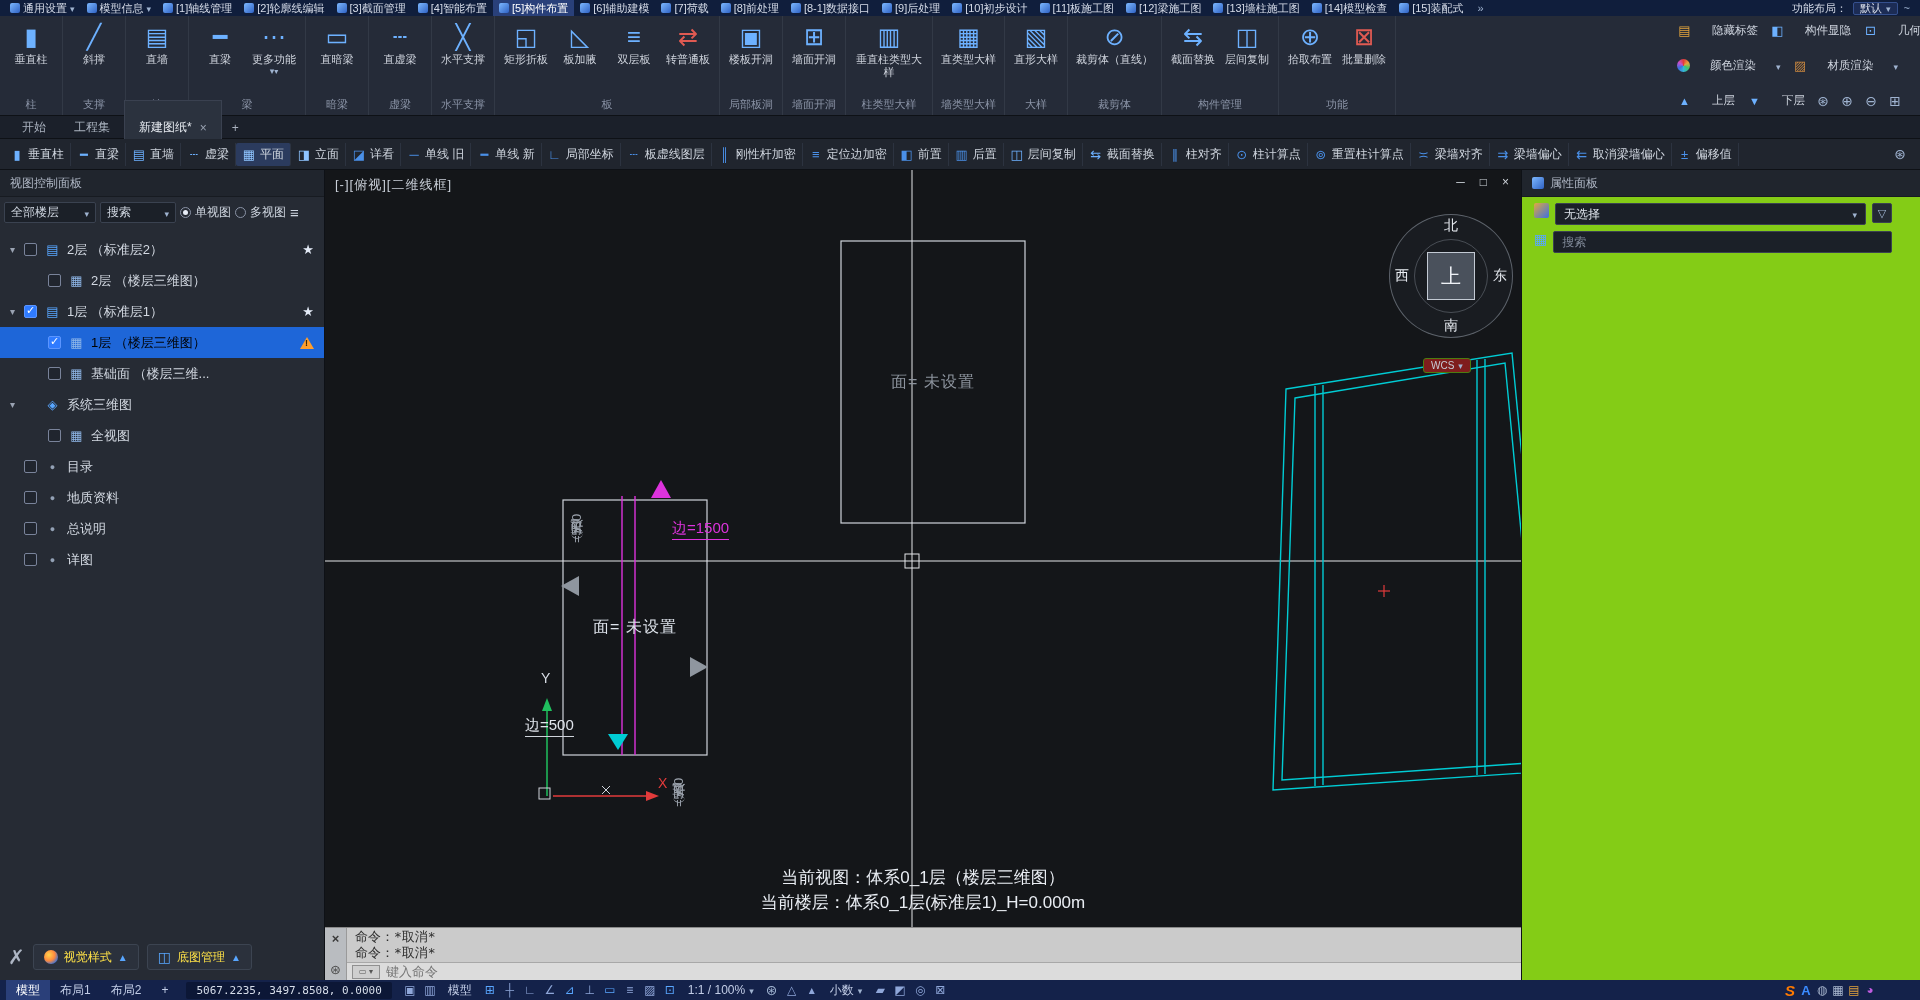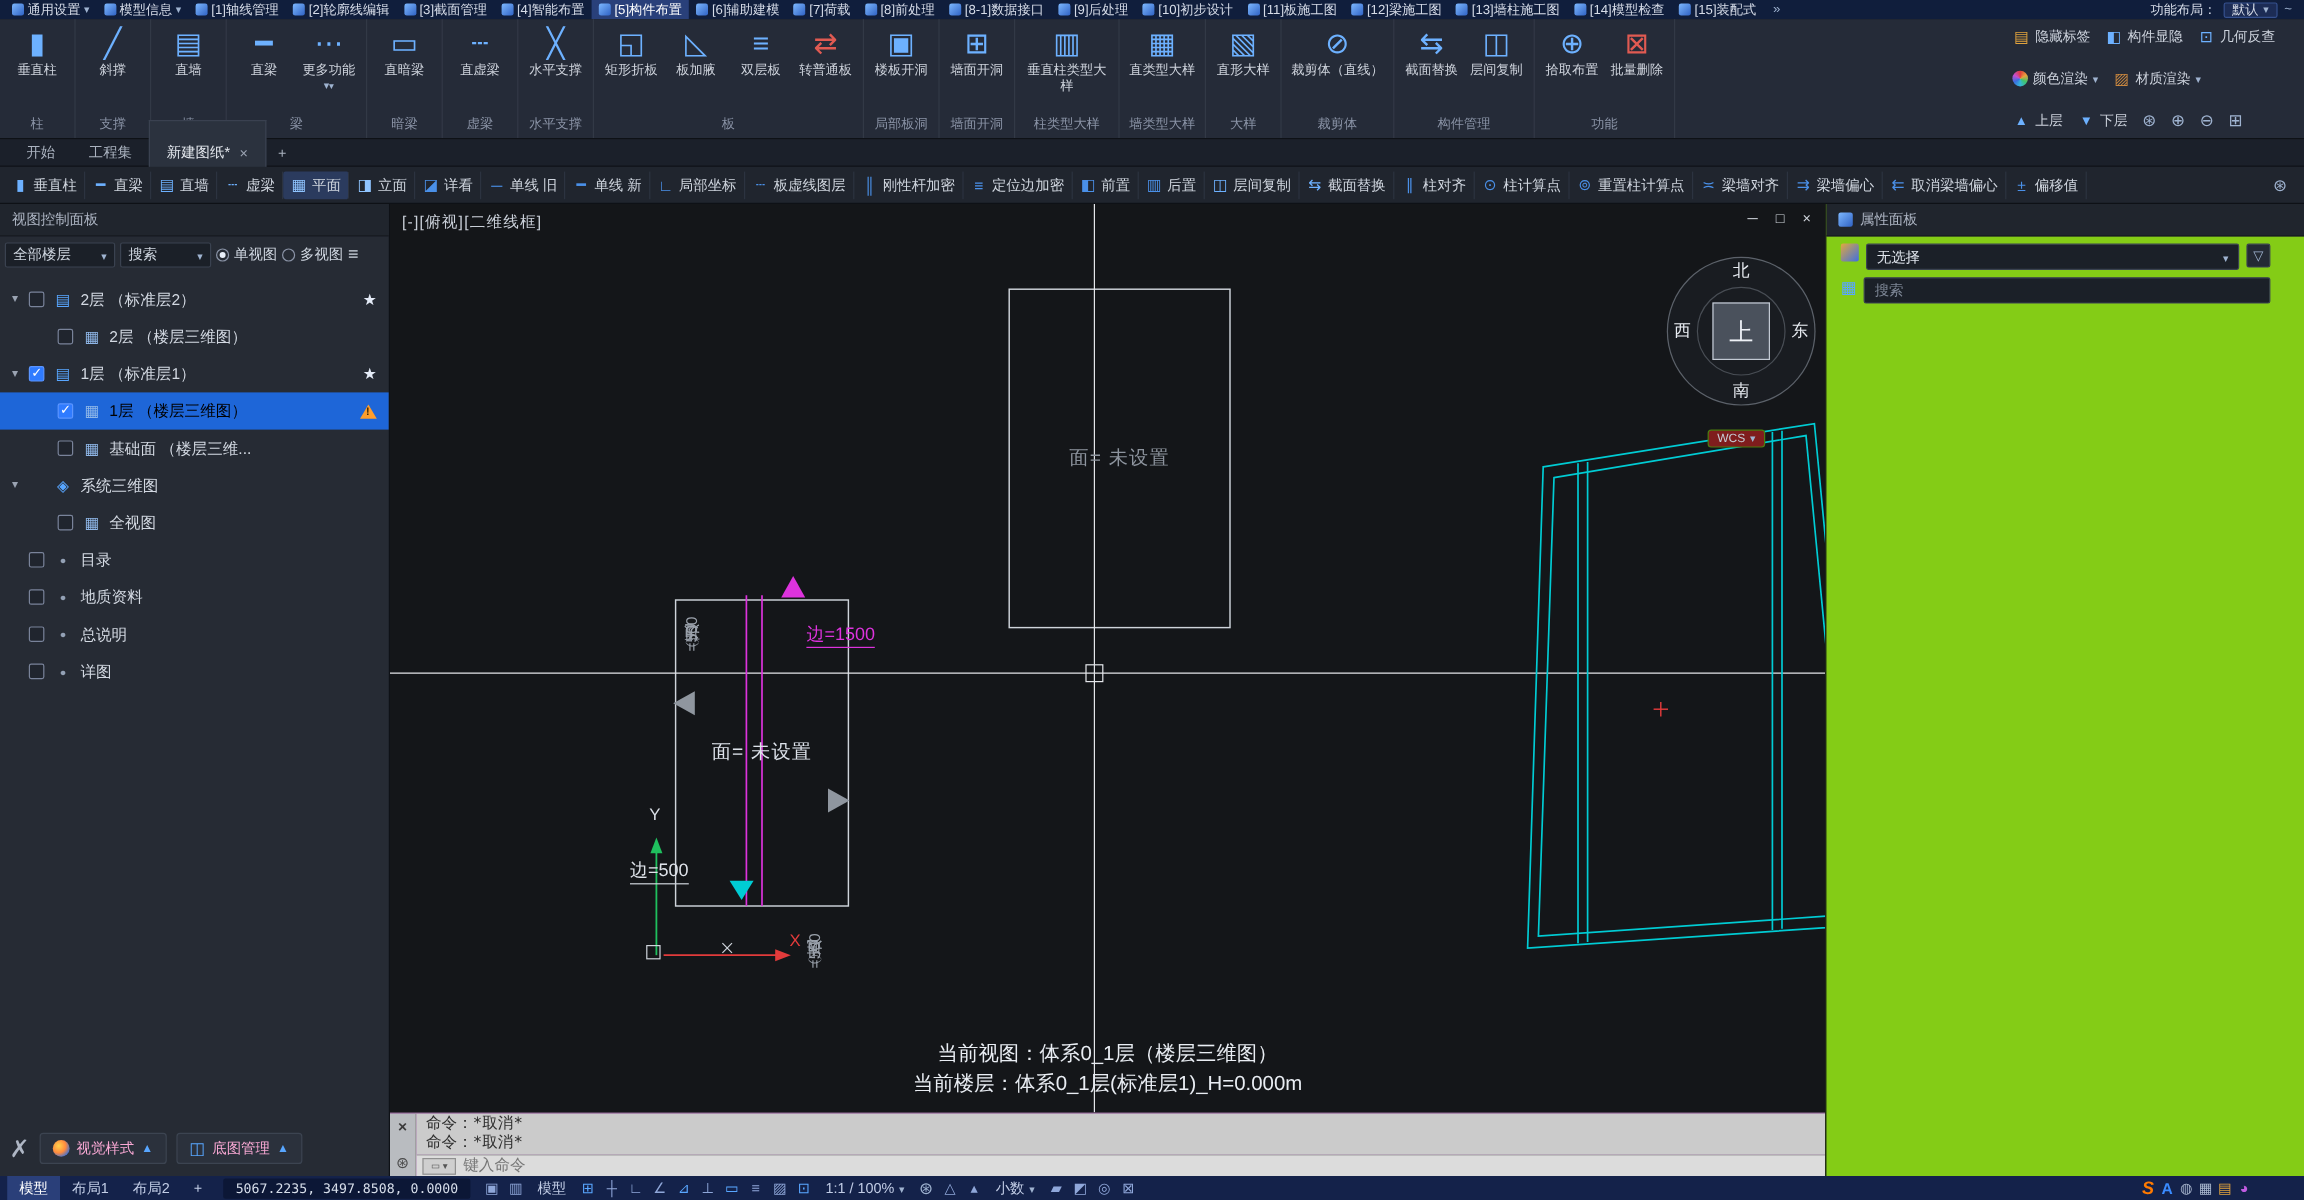--- a/index.html
+++ b/index.html
@@ -27,21 +27,21 @@
 .rbtns{display:flex;flex:1;align-items:flex-start;justify-content:center;gap:2px;padding-top:3px}
 .rb-btn{display:flex;flex-direction:column;align-items:center;min-width:52px;padding:2px 3px;border-radius:3px}
 .ri{width:34px;height:32px;display:flex;align-items:center;justify-content:center;font-size:24px;line-height:1}
 .rlbl{font-size:11px;color:#ced3dc;text-align:center;line-height:1.15;max-width:70px}
 .rb-btn.wide .rlbl{max-width:100px}
 .rb-arrow{display:none;font-size:8px;color:#9fb3d0}
 .rb-arrow.show{display:block}
 .rgname{margin-top:auto;text-align:center;font-size:11px;color:#8a93a6;height:19px;line-height:17px}
 .ribbon-right{margin-left:auto;width:246px;padding:5px 10px 5px 0;display:flex;flex-direction:column;justify-content:space-between}
 .rt-row{display:flex;align-items:center;gap:6px}
-.rtool{display:flex;align-items:center;gap:4px;padding:2px 3px;font-size:11.5px;color:#cdd3dd;white-space:nowrap}
+.rtool{display:flex;align-items:center;gap:20px;padding:2px 3px;font-size:11.5px;color:#cdd3dd;white-space:nowrap}
 .ti{display:inline-flex;width:15px;height:15px;align-items:center;justify-content:center;font-size:13px}
 .rt-ico{display:inline-flex;width:18px;height:18px;align-items:center;justify-content:center;font-size:14px}
 
 
 .doctabs{height:23px;background:#1b202a;display:flex;align-items:flex-end;padding-left:8px;border-bottom:1px solid #0e1116;flex:0 0 auto}
 .dtab{display:flex;align-items:center;gap:8px;padding:18px 14px;font-size:12px;color:#aab2bf;white-space:nowrap}
 .dtab.active{background:#2b323e;color:#e6eaf0;border:1px solid #3a4150;border-bottom:none}
 .dtab .x{display:none;color:#9aa3b2}
 .dtab .x.show{display:inline}
 .newtab{padding:3px 10px;color:#aab2bf}
@@ -82,21 +82,21 @@
 .tico{width:17px;height:16px;margin-right:6px;display:inline-flex;align-items:center;justify-content:center;font-size:13px;flex:0 0 auto}
 .tlbl{white-space:nowrap;overflow:hidden}
 .tstar{margin-left:auto;visibility:hidden;color:#e4ebf7;font-size:13px}
 .tstar.show{visibility:visible}
 .tstar::before{content:"★"}
 .twarn{display:none;width:0;height:0;border-left:7px solid transparent;border-right:7px solid transparent;border-bottom:12px solid #ff9e2c;position:relative;margin-left:6px}
 .twarn.show{display:block}
 .twarn.show::after{content:"!";position:absolute;left:-2px;top:1px;font-size:9px;color:#402800;font-weight:bold}
 .lp-bottom{margin-top:auto;display:flex;align-items:center;gap:8px;padding:8px 8px 10px 8px;flex:0 0 auto}
 [data-name="tools-icon"]::before{content:"✗";font-size:20px;color:#aeb6c4}
-.lp-btn{display:flex;align-items:center;gap:6px;height:26px;padding:0 10px;background:#2b313c;border:1px solid #3c4451;border-radius:3px;font-size:12px;color:#f9a8d4;white-space:nowrap}
+.lp-btn{display:flex;align-items:center;gap:6px;height:26px;padding:0 10px;background:#2b313c;border:1px solid #3c4451;border-radius:3px;font-size:12px;color:#fde047;white-space:nowrap}
 .up-arrow{color:#58a6ff;font-size:10px}
 .up-arrow::before{content:"▲"}
 [data-name="visual-style-icon"]{width:14px;height:14px;border-radius:50%;background:radial-gradient(circle at 35% 35%,#ffd34d,#ff8a3d 45%,#2f6fe0 80%)}
 [data-name="basemap-icon"]::before{content:"◫";color:#58a6ff;font-size:14px}
 
 
 .center{width:1196px;display:flex;flex-direction:column}
 .canvas{position:relative;height:757px;background:#141619;overflow:hidden}
 .cadsvg{position:absolute;left:0;top:0;width:1196px;height:757px}
 .vp-label{position:absolute;left:10px;top:6px;font-size:13px;color:#c9cfd8;letter-spacing:1px;z-index:3}
@@ -121,21 +121,21 @@
 .compass .ring::after{content:"";position:absolute;inset:24px;border-radius:50%;border:1px solid rgba(160,168,180,.35)}
 .compass .dir{position:absolute;color:#e8ecf2;font-size:14px}
 .compass .n{top:3px;left:50%;transform:translateX(-50%)}
 .compass .s{bottom:3px;left:50%;transform:translateX(-50%)}
 .compass .w{left:6px;top:50%;transform:translateY(-50%)}
 .compass .e{right:6px;top:50%;transform:translateY(-50%)}
 .compass .cube{position:absolute;left:50%;top:50%;transform:translate(-50%,-50%);width:48px;height:48px;background:#4a515c;border:1px solid #c3cad4;color:#eef1f6;font-size:20px;display:flex;align-items:center;justify-content:center}
 .wcs{position:absolute;left:1098px;top:188px;display:flex;align-items:center;gap:4px;background:#7f1d1d;border:1px solid #4d7c0f;border-radius:3px;padding:1px 7px;font-size:10px;color:#c6ccd6;z-index:3}
 
 
-.cmdline{height:53px;background:#a21caf;border-top:1px solid #8a8a8a;display:flex;flex:0 0 auto}
+.cmdline{height:53px;background:#bef264;border-top:1px solid #8a8a8a;display:flex;flex:0 0 auto}
 .cmd-left{width:22px;background:#b9bcc0;display:flex;flex-direction:column;align-items:center;justify-content:space-between;padding:3px 0;border-right:1px solid #9a9a9a}
 .cmd-left [data-name="close-icon"]{color:#3a3a3a;font-weight:bold;font-size:13px}
 [data-name="customize-icon"]::before{content:"⊛";color:#4a4a4a;font-size:13px}
 .cmd-main{flex:1;display:flex;flex-direction:column}
 .cmd-hist{flex:1;background:#cbcbcb;padding:1px 8px;font-family:"DejaVu Sans Mono",monospace;font-size:13px;color:#2e2e2e;line-height:16px}
 .cmd-input-row{height:20px;background:#dcdcdc;border-top:1px solid #a8a8a8;display:flex;align-items:center;padding:0 5px;gap:6px}
 .cmd-chip{width:28px;height:14px;background:#cfcfcf;border:1px solid #909090;display:flex;align-items:center;justify-content:center;font-size:8px;color:#555}
 .cmd-chip::before{content:"▭ ▾"}
 .cmd-input-row input{flex:1;border:none;background:transparent;outline:none;font-family:"DejaVu Sans Mono",monospace;font-size:13px;color:#333}
 .cmd-input-row input::placeholder{color:#777}

